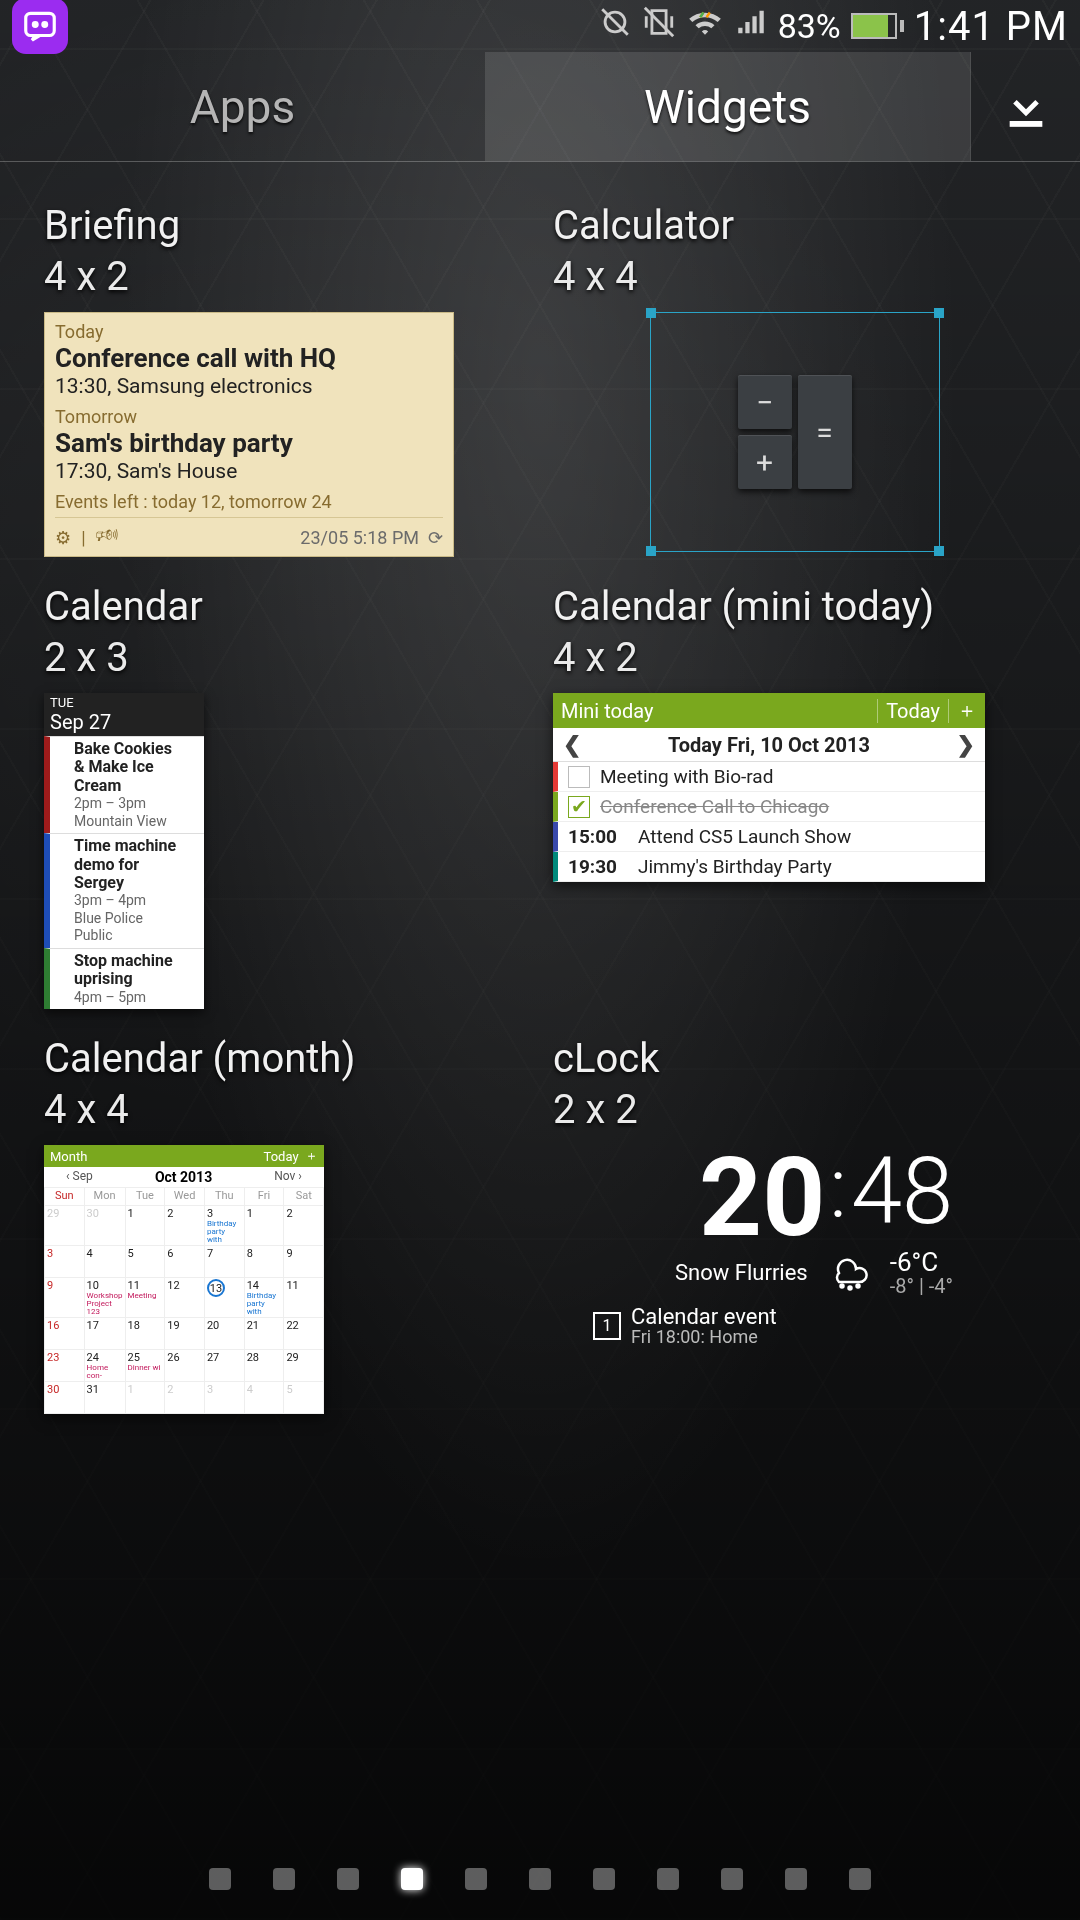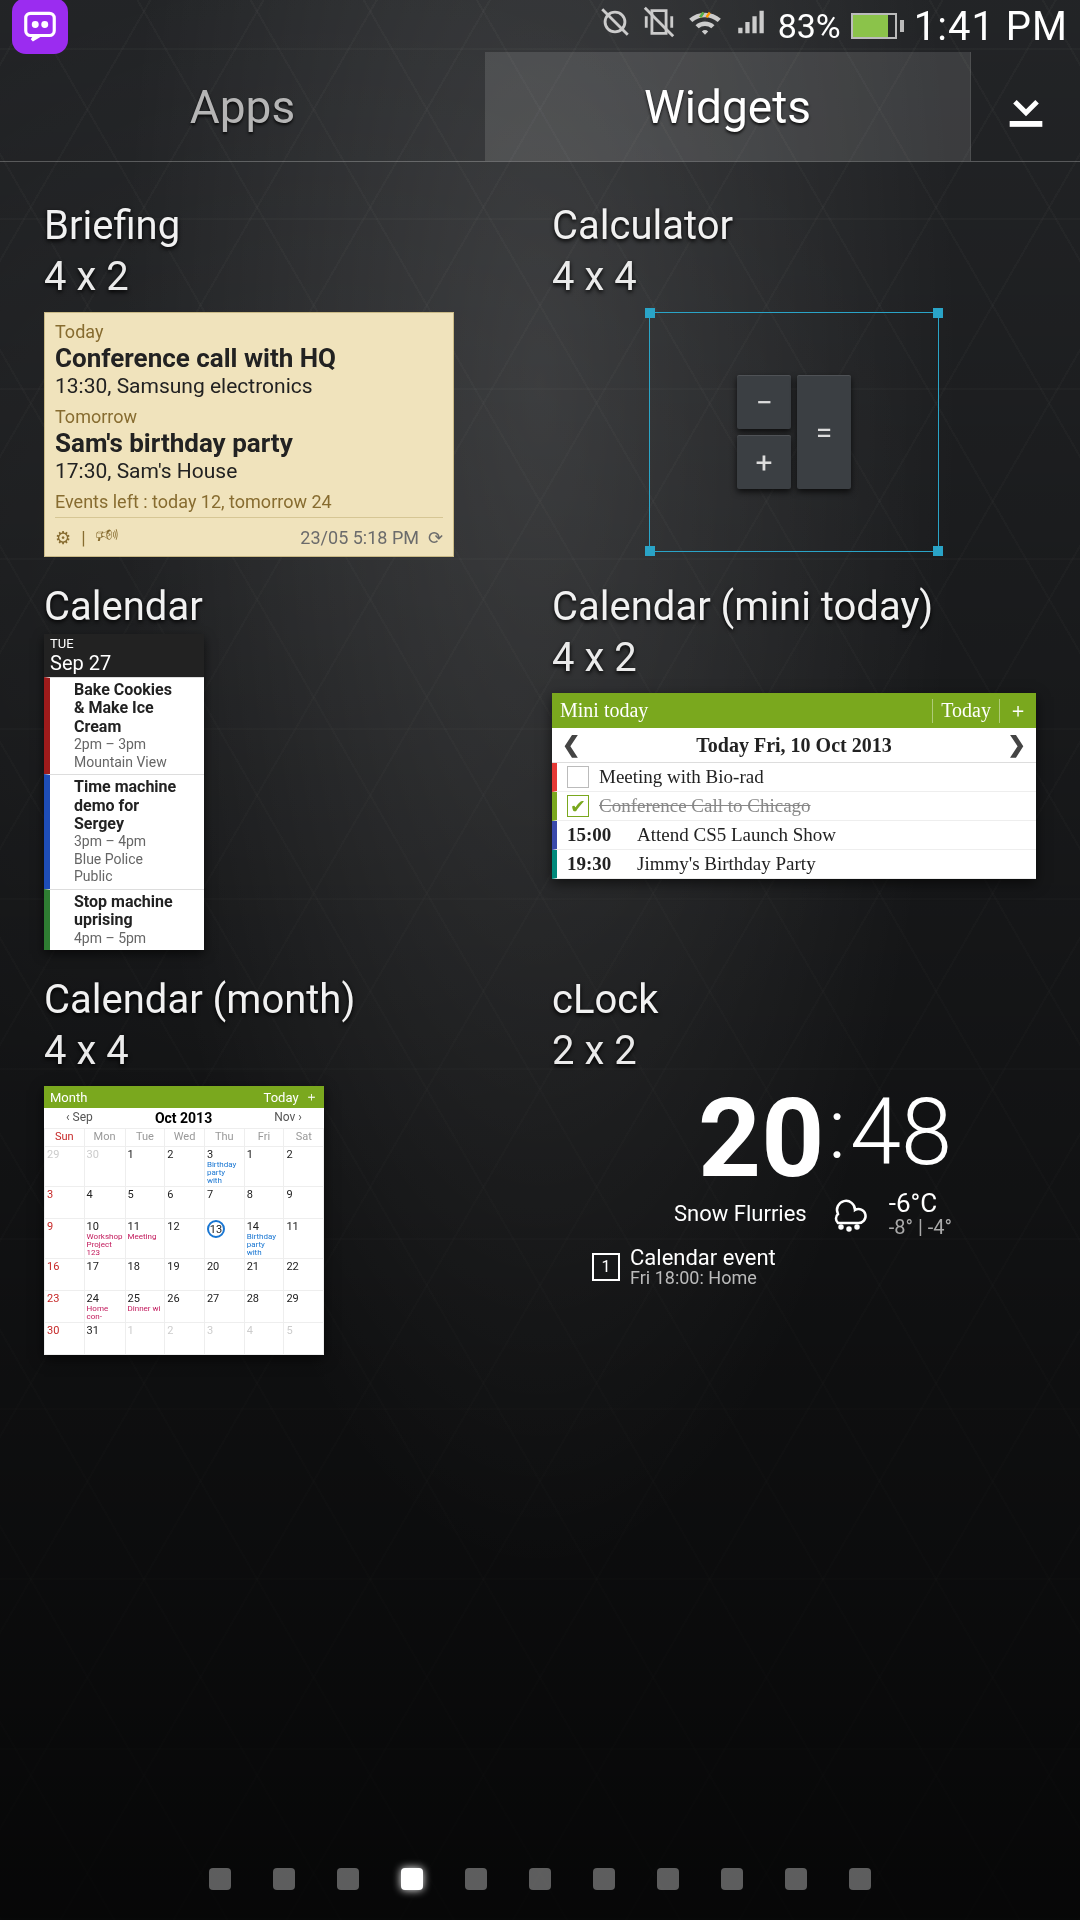--- a/index.html
+++ b/index.html
@@ -166,23 +166,22 @@
 .cal23 .hdr .date { font-size:20px; }
 .cal23 .row { border-top:1px solid #ddd; padding:3px 24px; border-left:6px solid transparent; }
 .cal23 .row.r1 { border-left-color:#9e1b1b; }
 .cal23 .row.r2 { border-left-color:#1e4db7; }
 .cal23 .row.r3 { border-left-color:#2e7d32; }
 .cal23 .t { font-weight:700; font-size:16px; line-height:1.15; }
 .cal23 .s { color:#666; font-size:14px; line-height:1.25; }
 
 
 .mini {
-  width:484px; background:#fff; color:#222; font-size:20px;
+  width:432px; background:#fff; color:#222; font-size:20px;
   box-shadow: 0 4px 12px rgba(0,0,0,0.6);
-  font-family: Liberation Serif, serif;
 }
 .mini .bar { background:#7aa81e; color:#fff; display:flex; align-items:center; padding:4px 8px; font-size:20px; }
 .mini .bar .spacer { flex:1; }
 .mini .bar .sep { width:1px; height:24px; background:rgba(255,255,255,0.4); margin:0 8px; }
 .mini .date-row { display:flex; justify-content:space-between; align-items:center; padding:4px 10px; font-weight:700; border-bottom:1px solid #ddd; }
 .mini .chev { font-size:22px; color:#444; }
 .mini .line { display:flex; align-items:center; padding:3px 10px; border-bottom:1px solid #eee; border-left:5px solid transparent; font-size:19px; gap:10px; }
 .mini .line.c1 { border-left-color:#e53935; }
 .mini .line.c2 { border-left-color:#7aa81e; }
 .mini .line.c3 { border-left-color:#3949ab; }
@@ -340,20 +339,21 @@
           <div class="calc-key">−</div>
           <div class="calc-key eq">=</div>
           <div class="calc-key">+</div>
         </div>
       </div>
     </div>
   </div>
 
   <div class="widget-tile">
     <div class="widget-title">Calendar</div>
+    <div class="widget-size">2 x 3</div>
     <div class="preview-slot">
       <div class="cal23">
         <div class="hdr">
           <div class="dow">TUE</div>
           <div class="date">Sep 27</div>
         </div>
         <div class="row r1">
           <div class="t">Bake Cookies &amp; Make Ice Cream</div>
           <div class="s">2pm – 3pm</div>
           <div class="s">Mountain View</div>

